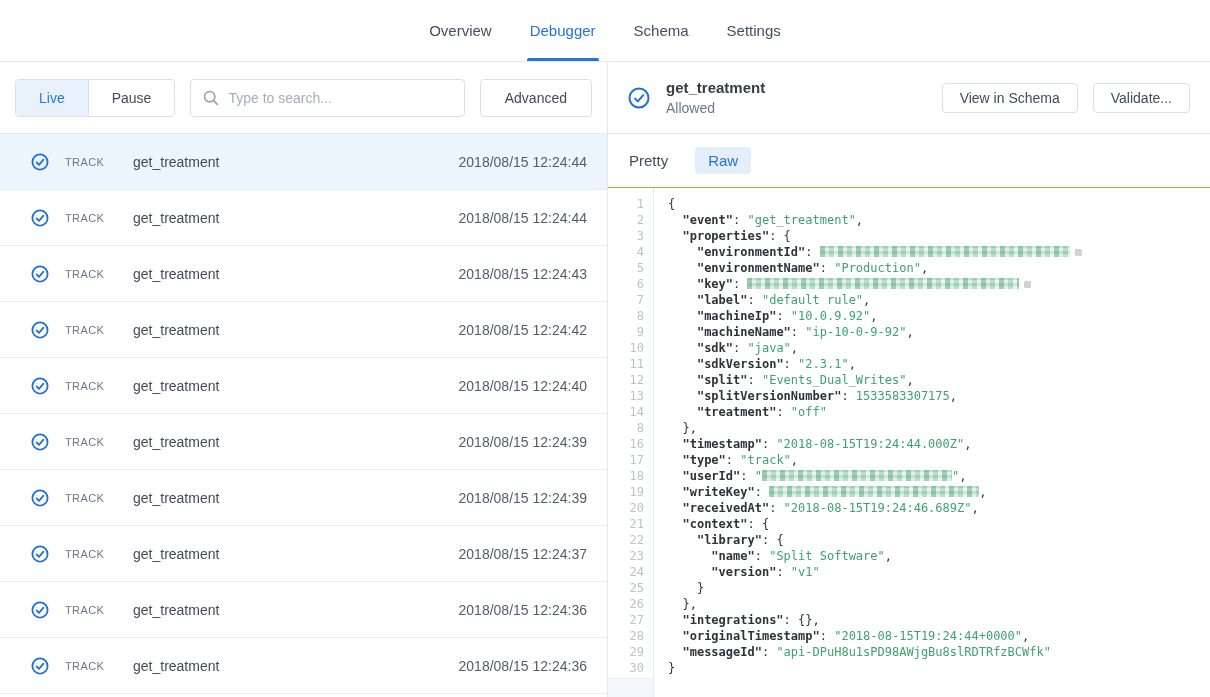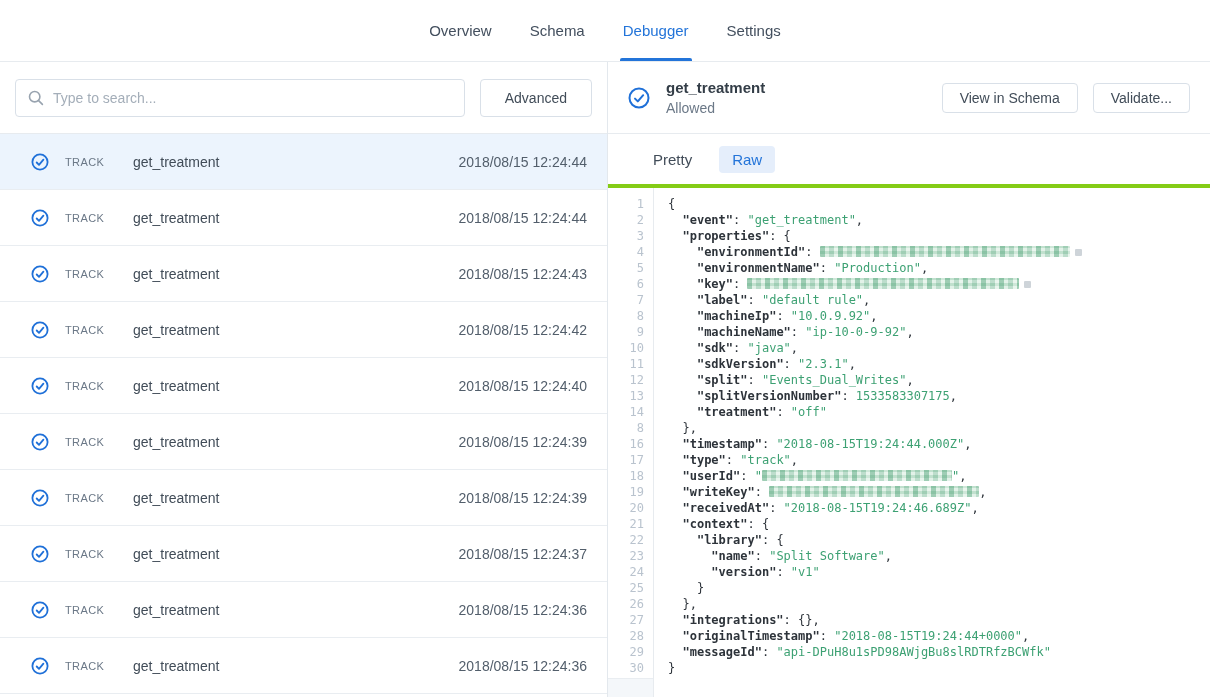--- a/index.html
+++ b/index.html
@@ -53,22 +53,22 @@
   .detail-header { height:72px; flex:none; border-bottom:1px solid #e7ebef;
                    display:flex; align-items:center; padding:0 20px; }
   .dh-icon { width:22px; height:22px; margin-right:16px; flex:none; display:flex; }
   .dh-title { font-size:15px; font-weight:bold; color:#333d47; }
   .dh-status { font-size:14px; color:#6b7887; margin-top:4px; }
   .dh-actions { margin-left:auto; display:flex; gap:15px; }
   .dh-btn { height:30px; padding:0 17px; border:1px solid #d9e0e8; border-radius:4px;
             background:#fff; font-size:14px; color:#414c58; cursor:pointer; }
 
   
-  .view-tabs { height:54px; flex:none; border-bottom:4px solid #84cc16;
-               display:flex; align-items:center; padding:0 32px; gap:14px; }
+  .view-tabs { height:54px; flex:none; border-bottom:1px solid #84cc16;
+               display:flex; align-items:center; padding:0 8px; gap:14px; }
   .vt { font-size:15px; color:#414c58; padding:5px 13px; border-radius:4px;
         border:none; background:none; cursor:pointer; }
   .vt.active { background:#e5eefb; color:#2374d9; }
 
   
   .code-area { flex:1; display:flex; overflow:hidden;
                font-family:"DejaVu Sans Mono", monospace; font-size:12px; line-height:16px; }
   .gutter { width:46px; flex:none; border-right:1px solid #e7ebef;
             display:flex; flex-direction:column; padding-top:8px; }
   .ln { height:16px; text-align:right; padding-right:9px; color:#b9c3ce; flex:none; }
@@ -86,30 +86,34 @@
       repeating-linear-gradient(0deg, rgba(255,255,255,.5) 0 3px, rgba(90,170,125,.28) 3px 6px); }
   .redact-tail { display:inline-block; width:7px; height:7px; background:#c6ccd2;
     margin-left:5px; border-radius:1px; vertical-align:middle; opacity:.85; }
 </style>
 </head>
 <body>
 
 <header class="topnav">
   <nav style="display:flex; gap:36px;">
       <button class="nav-tab">Overview</button>
+      <button class="nav-tab active">Debugger</button>
       <button class="nav-tab">Schema</button>
-      <button class="nav-tab active">Debugger</button>
       <button class="nav-tab">Settings</button>
     </nav>
 </header>
 
 <div class="main">
 
   <aside class="left-panel">
     <div class="left-header">
+      <div class="toggle-group">
+        <button class="toggle-btn active">Live</button>
+        <button class="toggle-btn">Pause</button>
+      </div>
       <div class="search-box">
         <span style="display:flex;">
           <svg width="16" height="16" viewBox="0 0 16 16" fill="none">
             <circle cx="6.7" cy="6.7" r="5.2" stroke="#98a3af" stroke-width="1.6"></circle>
             <path d="M10.6 10.6 L14.4 14.4" stroke="#98a3af" stroke-width="1.6" stroke-linecap="round"></path>
           </svg>
         </span>
         <input type="text" value="" placeholder="Type to search..." style="">
       </div>
       <button class="advanced-btn">Advanced</button>

